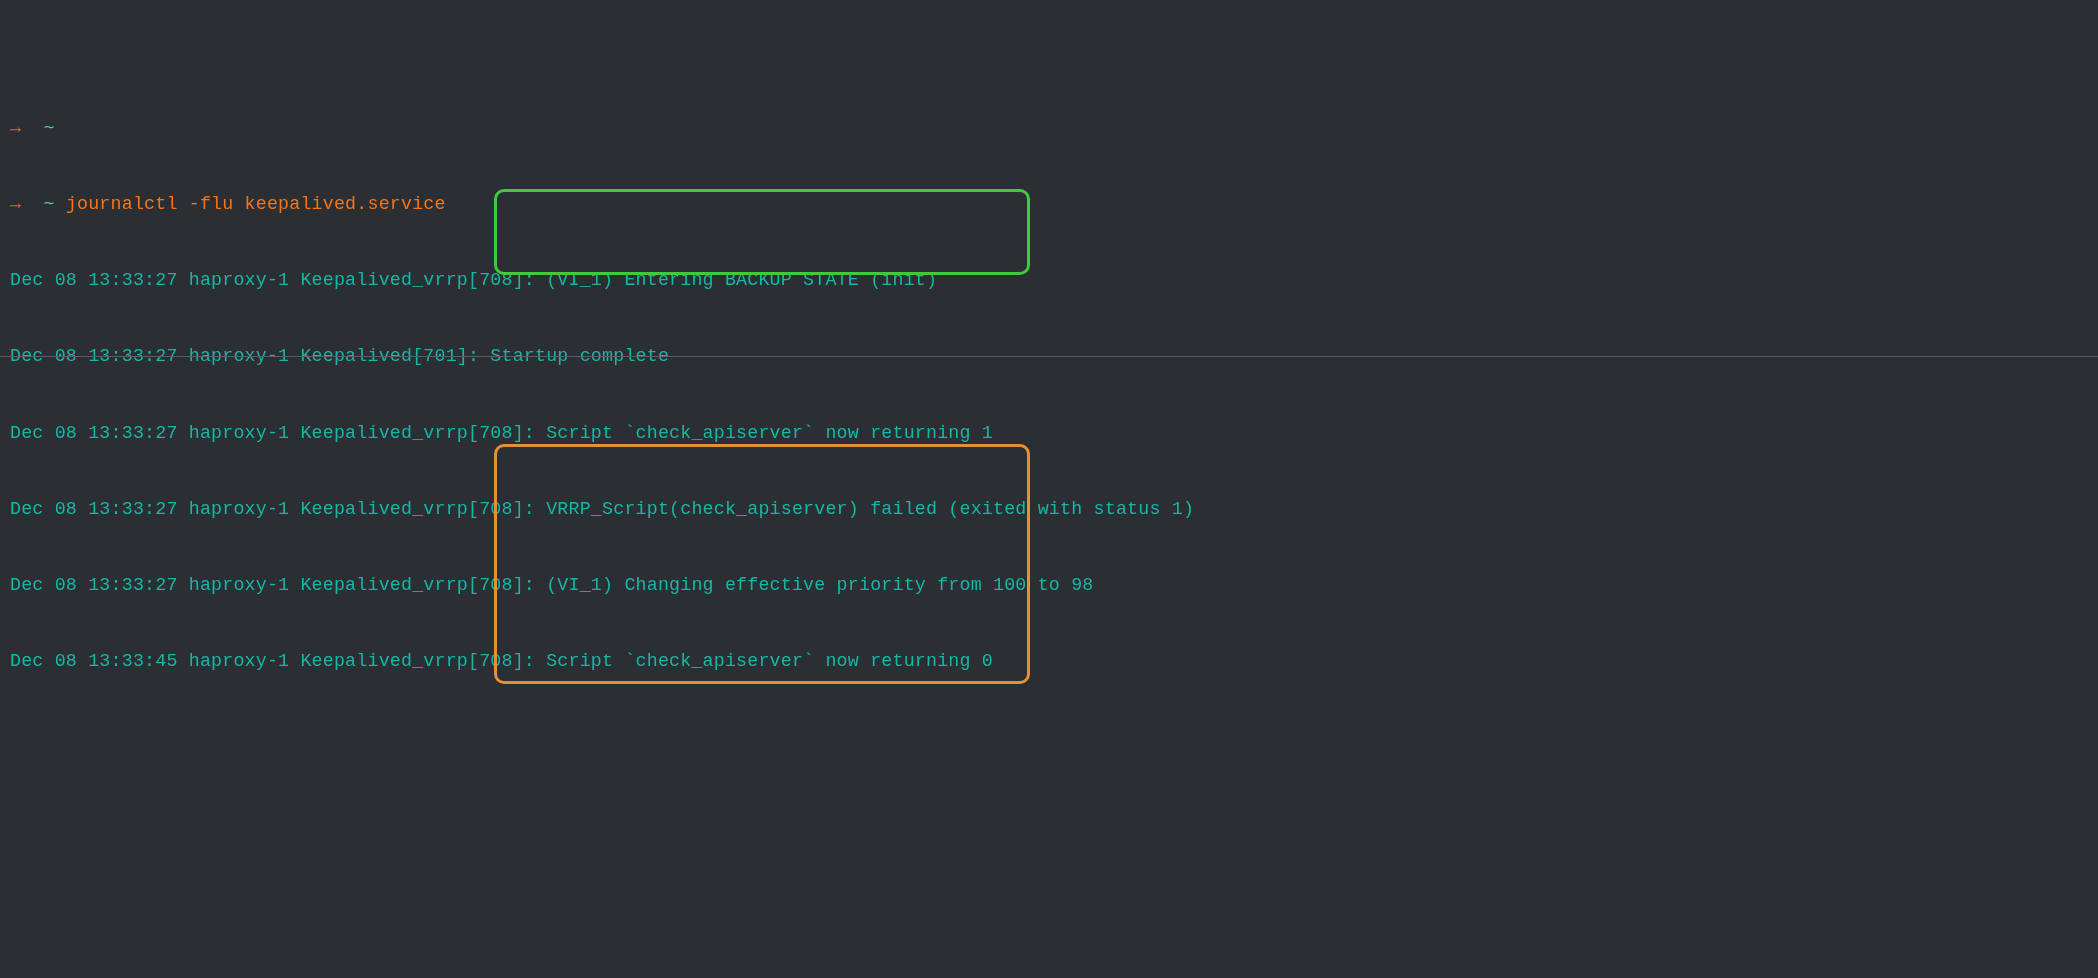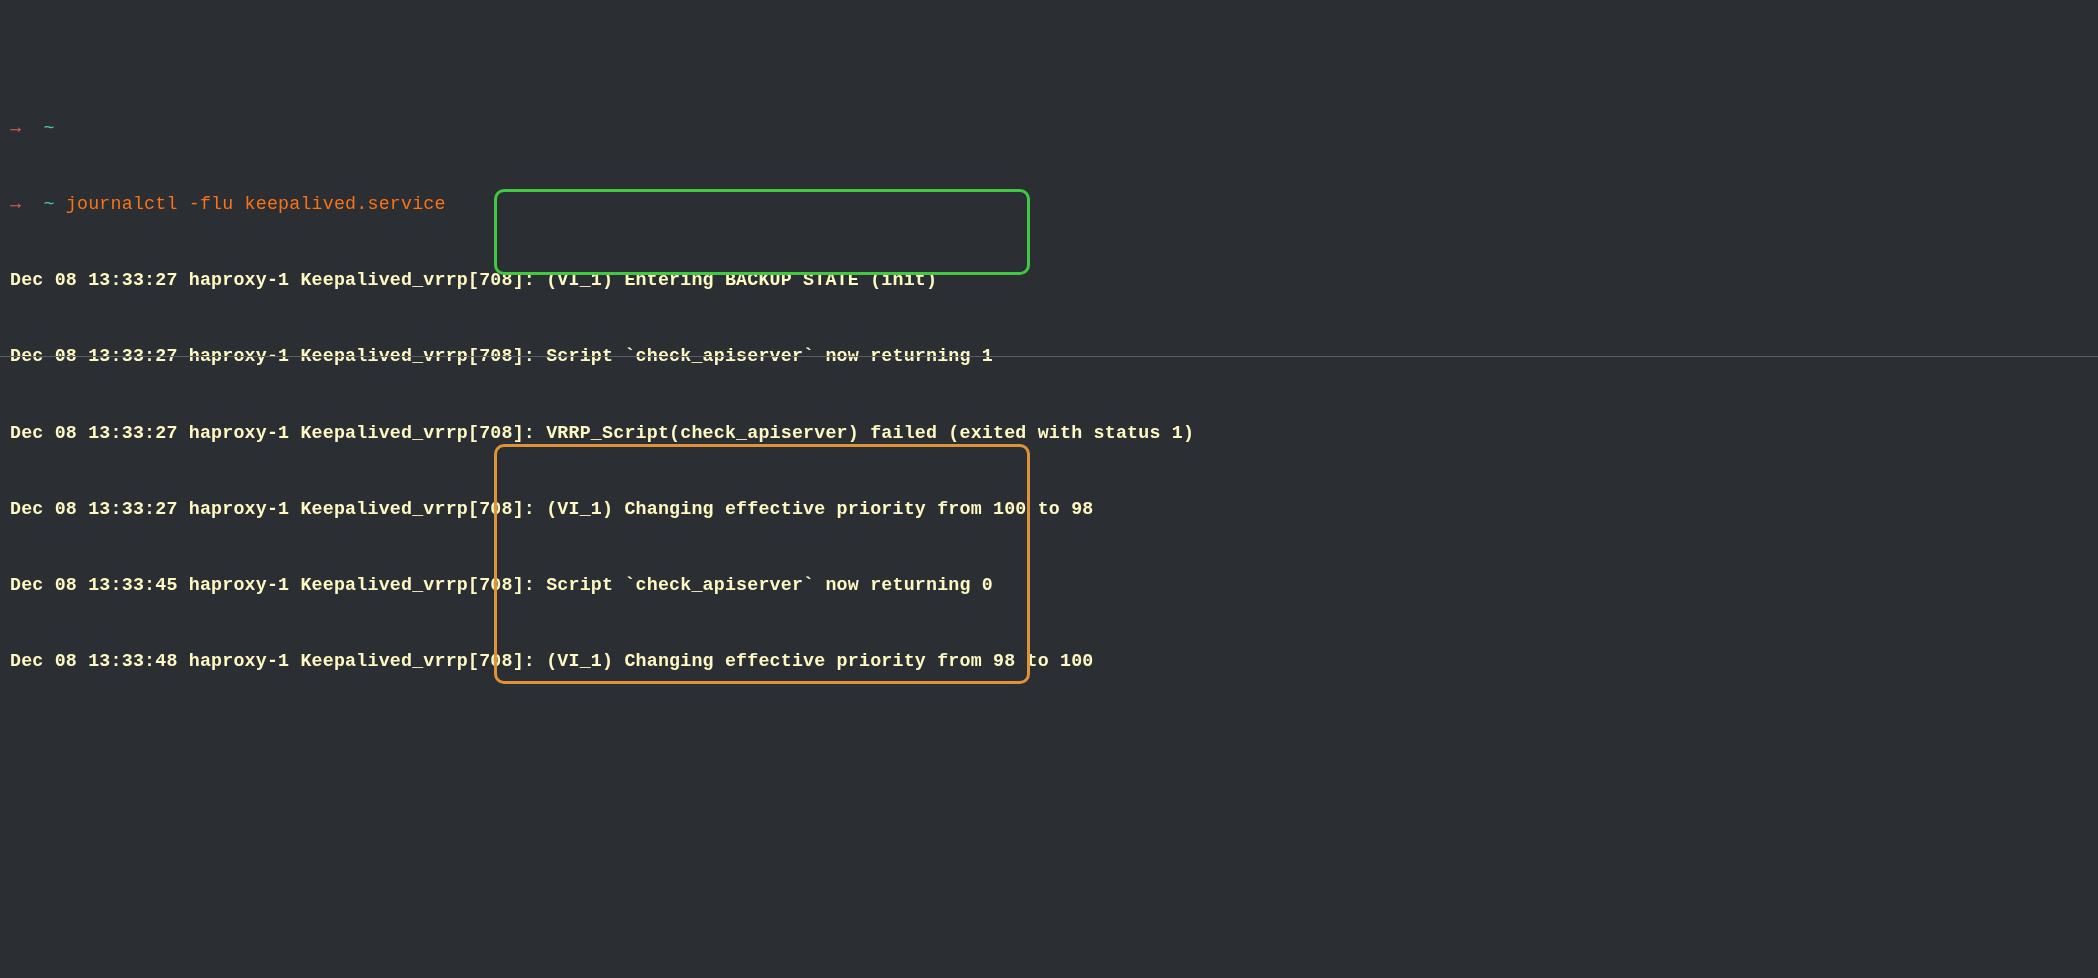--- a/index.html
+++ b/index.html
@@ -16,21 +16,21 @@
     letter-spacing: 0.2px;
   }
   .terminal {
     white-space: pre;
     padding: 14px 10px 0 10px;
     position: relative;
   }
   .arrow { color: #e0604a; }
   .tilde { color: #51cf8e; }
   .cmd   { color: #f97316; }
-  .logline { color: #fef9c3; font-weight: bold; }
+  .logline { color: #14b8a6; }
 
   .divider {
     position: absolute;
     left: 0;
     right: 0;
     top: 356px;
     border-top: 1px solid #5a5f66;
   }
 
   
@@ -57,25 +57,25 @@
 </style>
 </head>
 <body>
 
 <div class="terminal">
 
   
   <div><span class="arrow">→</span>  <span class="tilde">~</span></div>
   <div><span class="arrow">→</span>  <span class="tilde">~</span> <span class="cmd">journalctl -flu keepalived.service</span></div>
   <div class="logline">Dec 08 13:33:27 haproxy-1 Keepalived_vrrp[708]: (VI_1) Entering BACKUP STATE (init)</div>
+  <div class="logline">Dec 08 13:33:27 haproxy-1 Keepalived[701]: Startup complete</div>
   <div class="logline">Dec 08 13:33:27 haproxy-1 Keepalived_vrrp[708]: Script `check_apiserver` now returning 1</div>
   <div class="logline">Dec 08 13:33:27 haproxy-1 Keepalived_vrrp[708]: VRRP_Script(check_apiserver) failed (exited with status 1)</div>
   <div class="logline">Dec 08 13:33:27 haproxy-1 Keepalived_vrrp[708]: (VI_1) Changing effective priority from 100 to 98</div>
   <div class="logline">Dec 08 13:33:45 haproxy-1 Keepalived_vrrp[708]: Script `check_apiserver` now returning 0</div>
-  <div class="logline">Dec 08 13:33:48 haproxy-1 Keepalived_vrrp[708]: (VI_1) Changing effective priority from 98 to 100</div>
   
 
   <div class="divider"></div>
 
   
   
 
   
   
   

